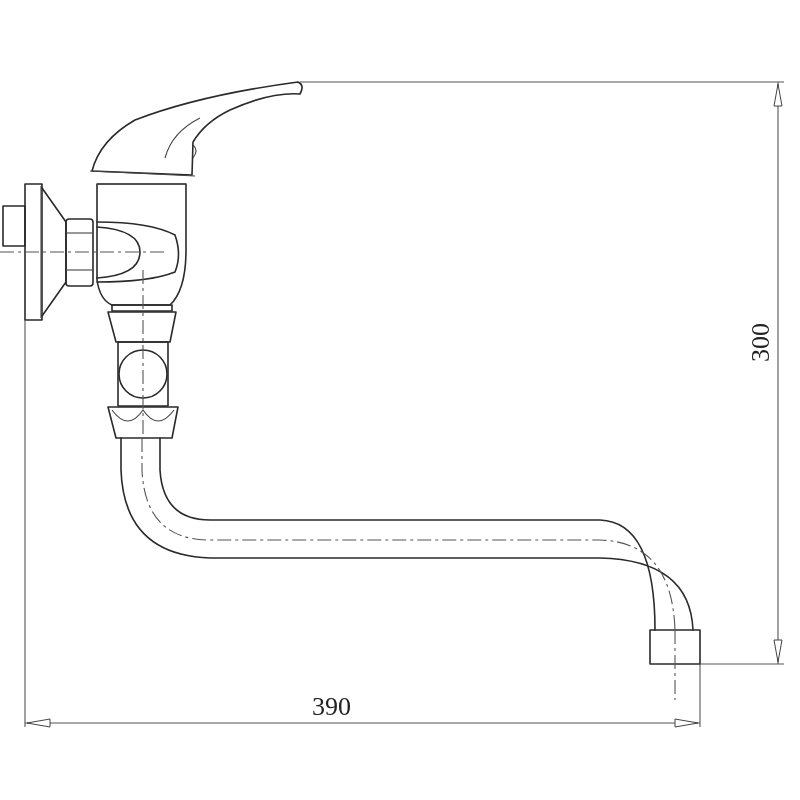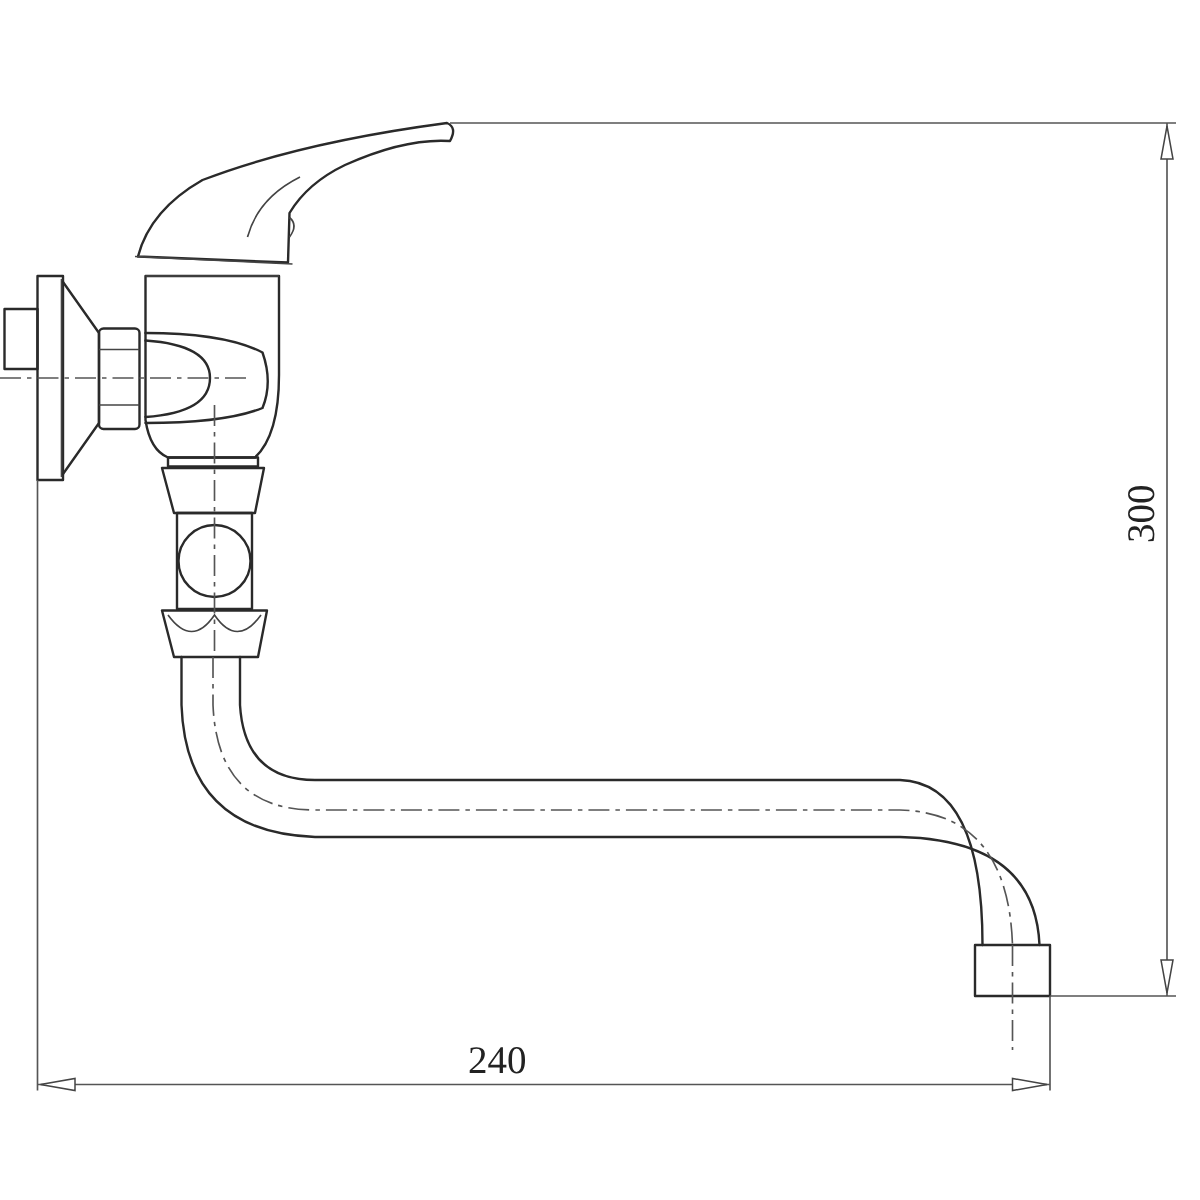--- a/index.html
+++ b/index.html
@@ -79,15 +79,15 @@
       <path class="arrow" d="M778 84 L774 106 L782 106 Z"></path>
       <path class="arrow" d="M778 662 L774 640 L782 640 Z"></path>
       <line class="dim" x1="25" y1="320" x2="25" y2="727"></line>
       <line class="dim" x1="700" y1="664" x2="700" y2="727"></line>
       <line class="dim" x1="25" y1="723" x2="700" y2="723"></line>
       <path class="arrow" d="M27 723 L50 719 L50 727 Z"></path>
       <path class="arrow" d="M698 723 L675 719 L675 727 Z"></path>
     </g>
   </svg>
 
-  <span id="label-width" class="dim-label">240</span>
+  <span id="label-width" class="dim-label">390</span>
   <span id="label-height" class="dim-label">300</span>
 </div>
 
 </body></html>

